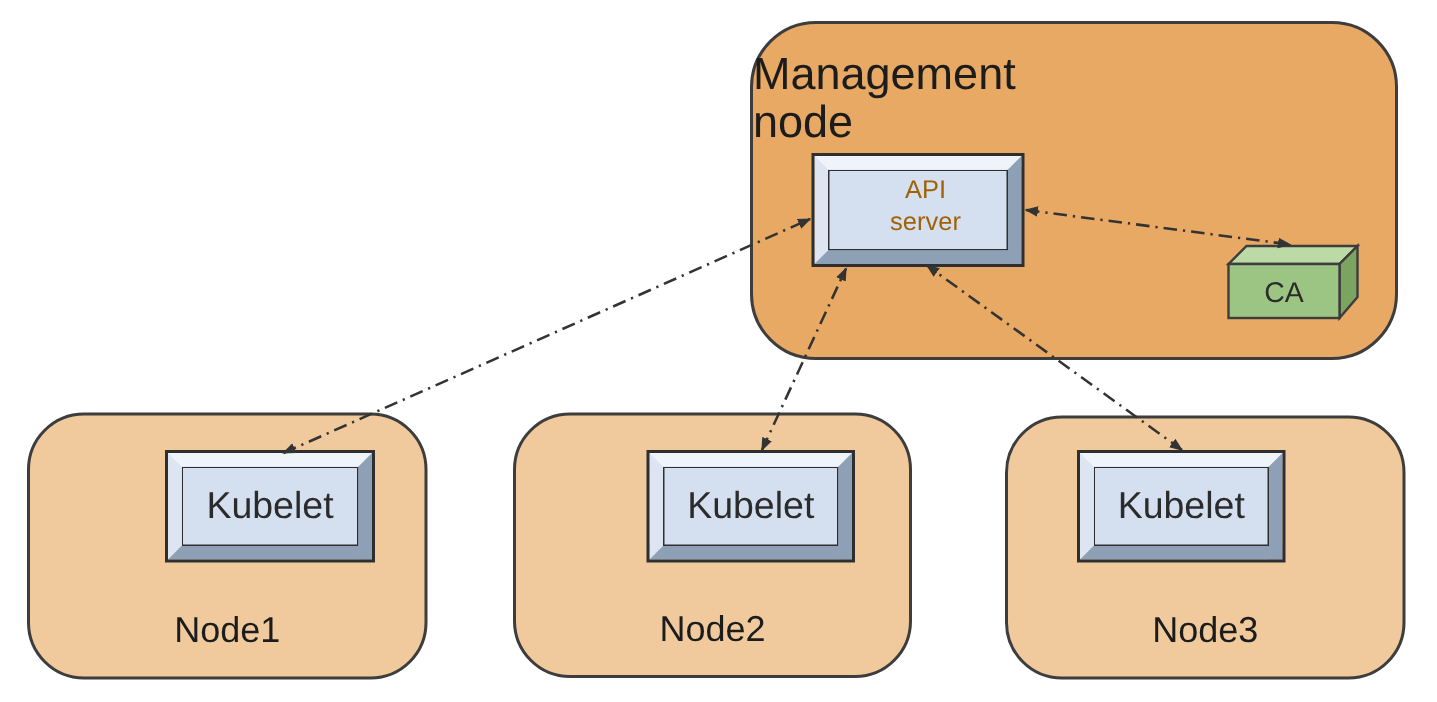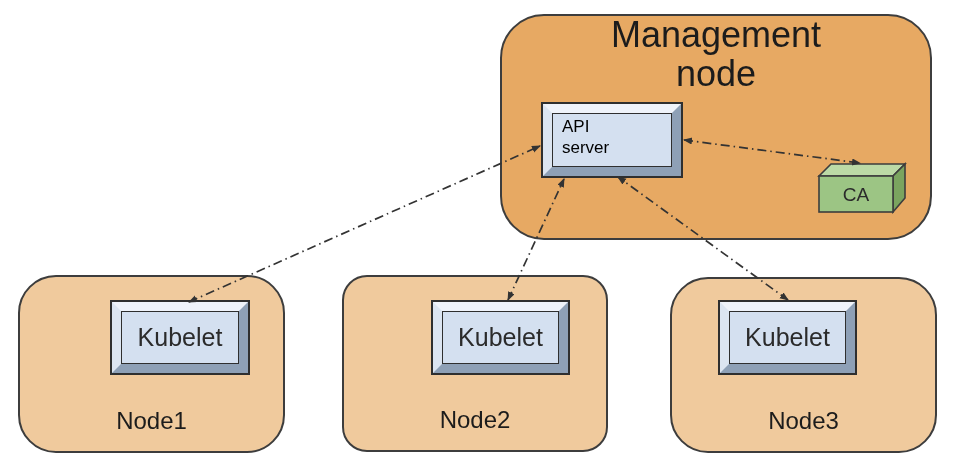--- a/index.html
+++ b/index.html
@@ -16,33 +16,33 @@
     position:absolute;
     box-sizing:border-box;
     border:2px solid var(--outline);
   }
   .mgmt{
     left:500px;top:14px;width:432px;height:226px;
     border-radius:44px;
     background:var(--mgmt-fill);
   }
   .mgmt-title{
-    margin-top:0;
-    text-align:center;
-    font-size:36px;
+    margin-top:18px;
+    text-align:left;
+    font-size:30px;
     line-height:1.08;
     white-space:pre-line;
     color:var(--text);
   }
   .worker{
     border-radius:38px;
     background:var(--node-fill);
   }
   .node1{left:18px;top:275px;width:267px;height:178px;}
-  .node2{left:342px;top:275px;width:266px;height:177px;border-radius:25px;}
+  .node2{left:342px;top:275px;width:266px;height:177px;}
   .node3{left:670px;top:277px;width:267px;height:176px;}
   .node-label{
     position:absolute;
     left:0;right:0;bottom:16px;
     text-align:center;
     font-size:24px;
     color:var(--text);
   }
   
   .bevel{
@@ -53,21 +53,22 @@
     border-color:var(--bevel-light) var(--bevel-dark) var(--bevel-dark) #dce5f1;
     outline:2px solid #2f2f2f;
     box-shadow:inset 0 0 0 1px #2f2f2f;
   }
   .api-box{left:543px;top:104px;width:138px;height:72px;}
   .api-label{
     padding:3px 0 0 10px;
     font-size:17px;
     line-height:1.25;
     white-space:pre-line;
-    color:#000000;
+    color:#a16207;
+    text-align:center;
   }
   .kubelet1{left:112px;top:302px;width:136px;height:71px;}
   .kubelet2{left:433px;top:302px;width:135px;height:71px;}
   .kubelet3{left:720px;top:302px;width:135px;height:71px;}
   .kubelet-label{
     display:flex;align-items:center;justify-content:center;
     width:100%;height:100%;
     font-size:25px;
     color:#2b2b2b;
   }

